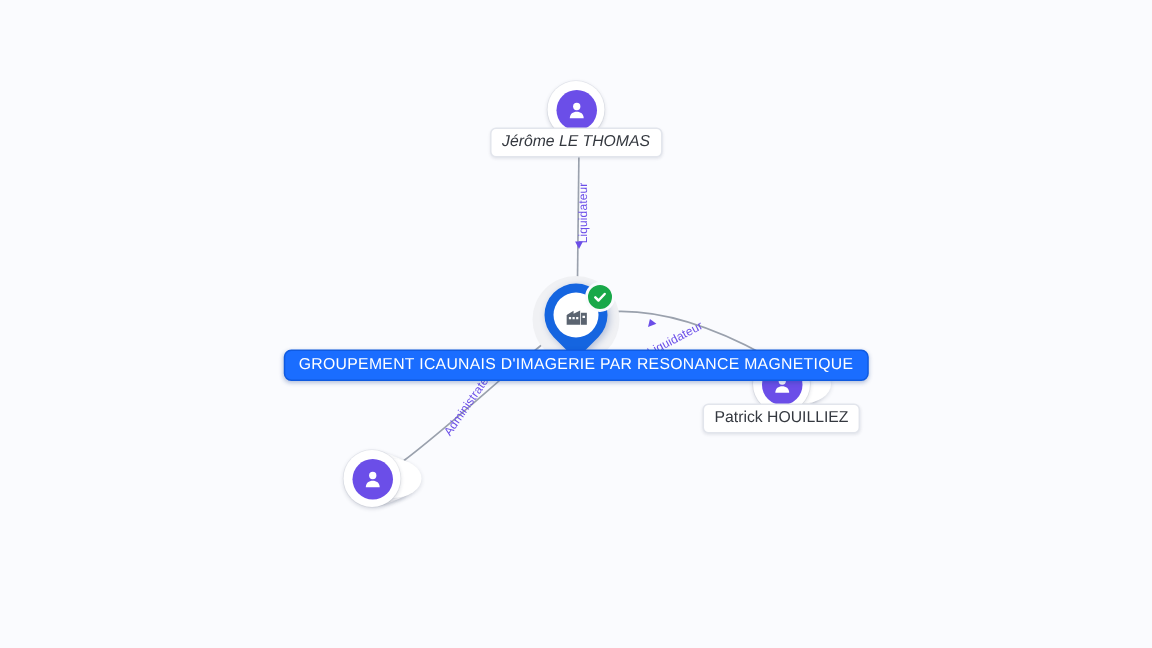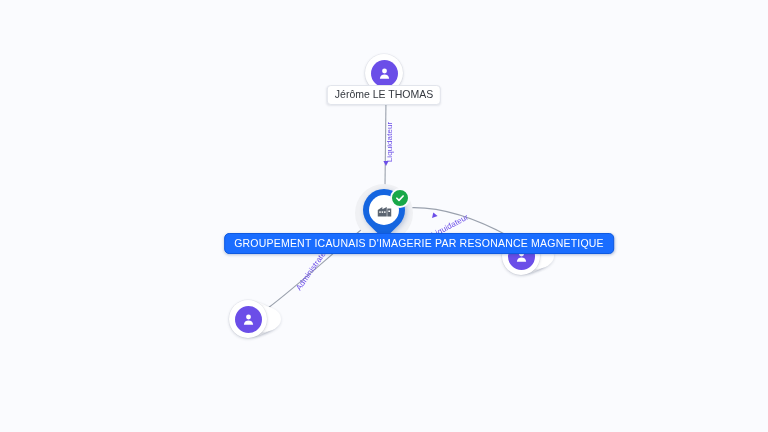--- a/index.html
+++ b/index.html
@@ -149,21 +149,20 @@
     background: #1a6dff;
     border: 1px solid #0f5ae0;
     border-radius: 5px;
     padding: 3px 9px 4px 9px;
     font-size: 10.5px;
     line-height: 12px;
     color: #ffffff;
     letter-spacing: 0.02em;
     box-shadow: 0 1px 3px rgba(20,60,140,0.30);
     z-index: 12;
-    margin-left: 35px;
   }
 
   
   .edge-label {
     position: absolute;
     font-size: 8px;
     line-height: 9px;
     color: #6b4ee8;
     white-space: nowrap;
     letter-spacing: 0.01em;
@@ -199,35 +198,36 @@
   <div class="node" style="left:384px; top:73px;">
     <div class="person-avatar">
       <div class="person-inner">
         <svg width="15" height="15" viewBox="0 0 24 24" fill="#ffffff">
           <circle cx="12" cy="8" r="3.9"></circle>
           <path d="M4.6 20.5 C4.6 15.9 8 13.6 12 13.6 C16 13.6 19.4 15.9 19.4 20.5 Z"></path>
         </svg>
       </div>
     </div>
   </div>
-  <div class="node-chip" style="left:384px; top:85px;">Jérôme LE THOMAS</div>
+  <div class="node-chip" style="left:384px; top:85px;font-style:italic;">Jérôme LE THOMAS</div>
 
   <div class="node" style="left:521px; top:256px;">
     <div class="stack s1"></div>
     <div class="stack s2"></div>
     <div class="stack s3"></div>
     <div class="person-avatar">
       <div class="person-inner">
         <svg width="15" height="15" viewBox="0 0 24 24" fill="#ffffff">
           <circle cx="12" cy="8" r="3.9"></circle>
           <path d="M4.6 20.5 C4.6 15.9 8 13.6 12 13.6 C16 13.6 19.4 15.9 19.4 20.5 Z"></path>
         </svg>
       </div>
     </div>
   </div>
+  <div class="node-chip" style="left:521px; top:269px;">Patrick HOUILLIEZ</div>
 
   <div class="node" style="left:248px; top:319px;">
     <div class="stack s1"></div>
     <div class="stack s2"></div>
     <div class="stack s3"></div>
     <div class="person-avatar">
       <div class="person-inner">
         <svg width="15" height="15" viewBox="0 0 24 24" fill="#ffffff">
           <circle cx="12" cy="8" r="3.9"></circle>
           <path d="M4.6 20.5 C4.6 15.9 8 13.6 12 13.6 C16 13.6 19.4 15.9 19.4 20.5 Z"></path>

